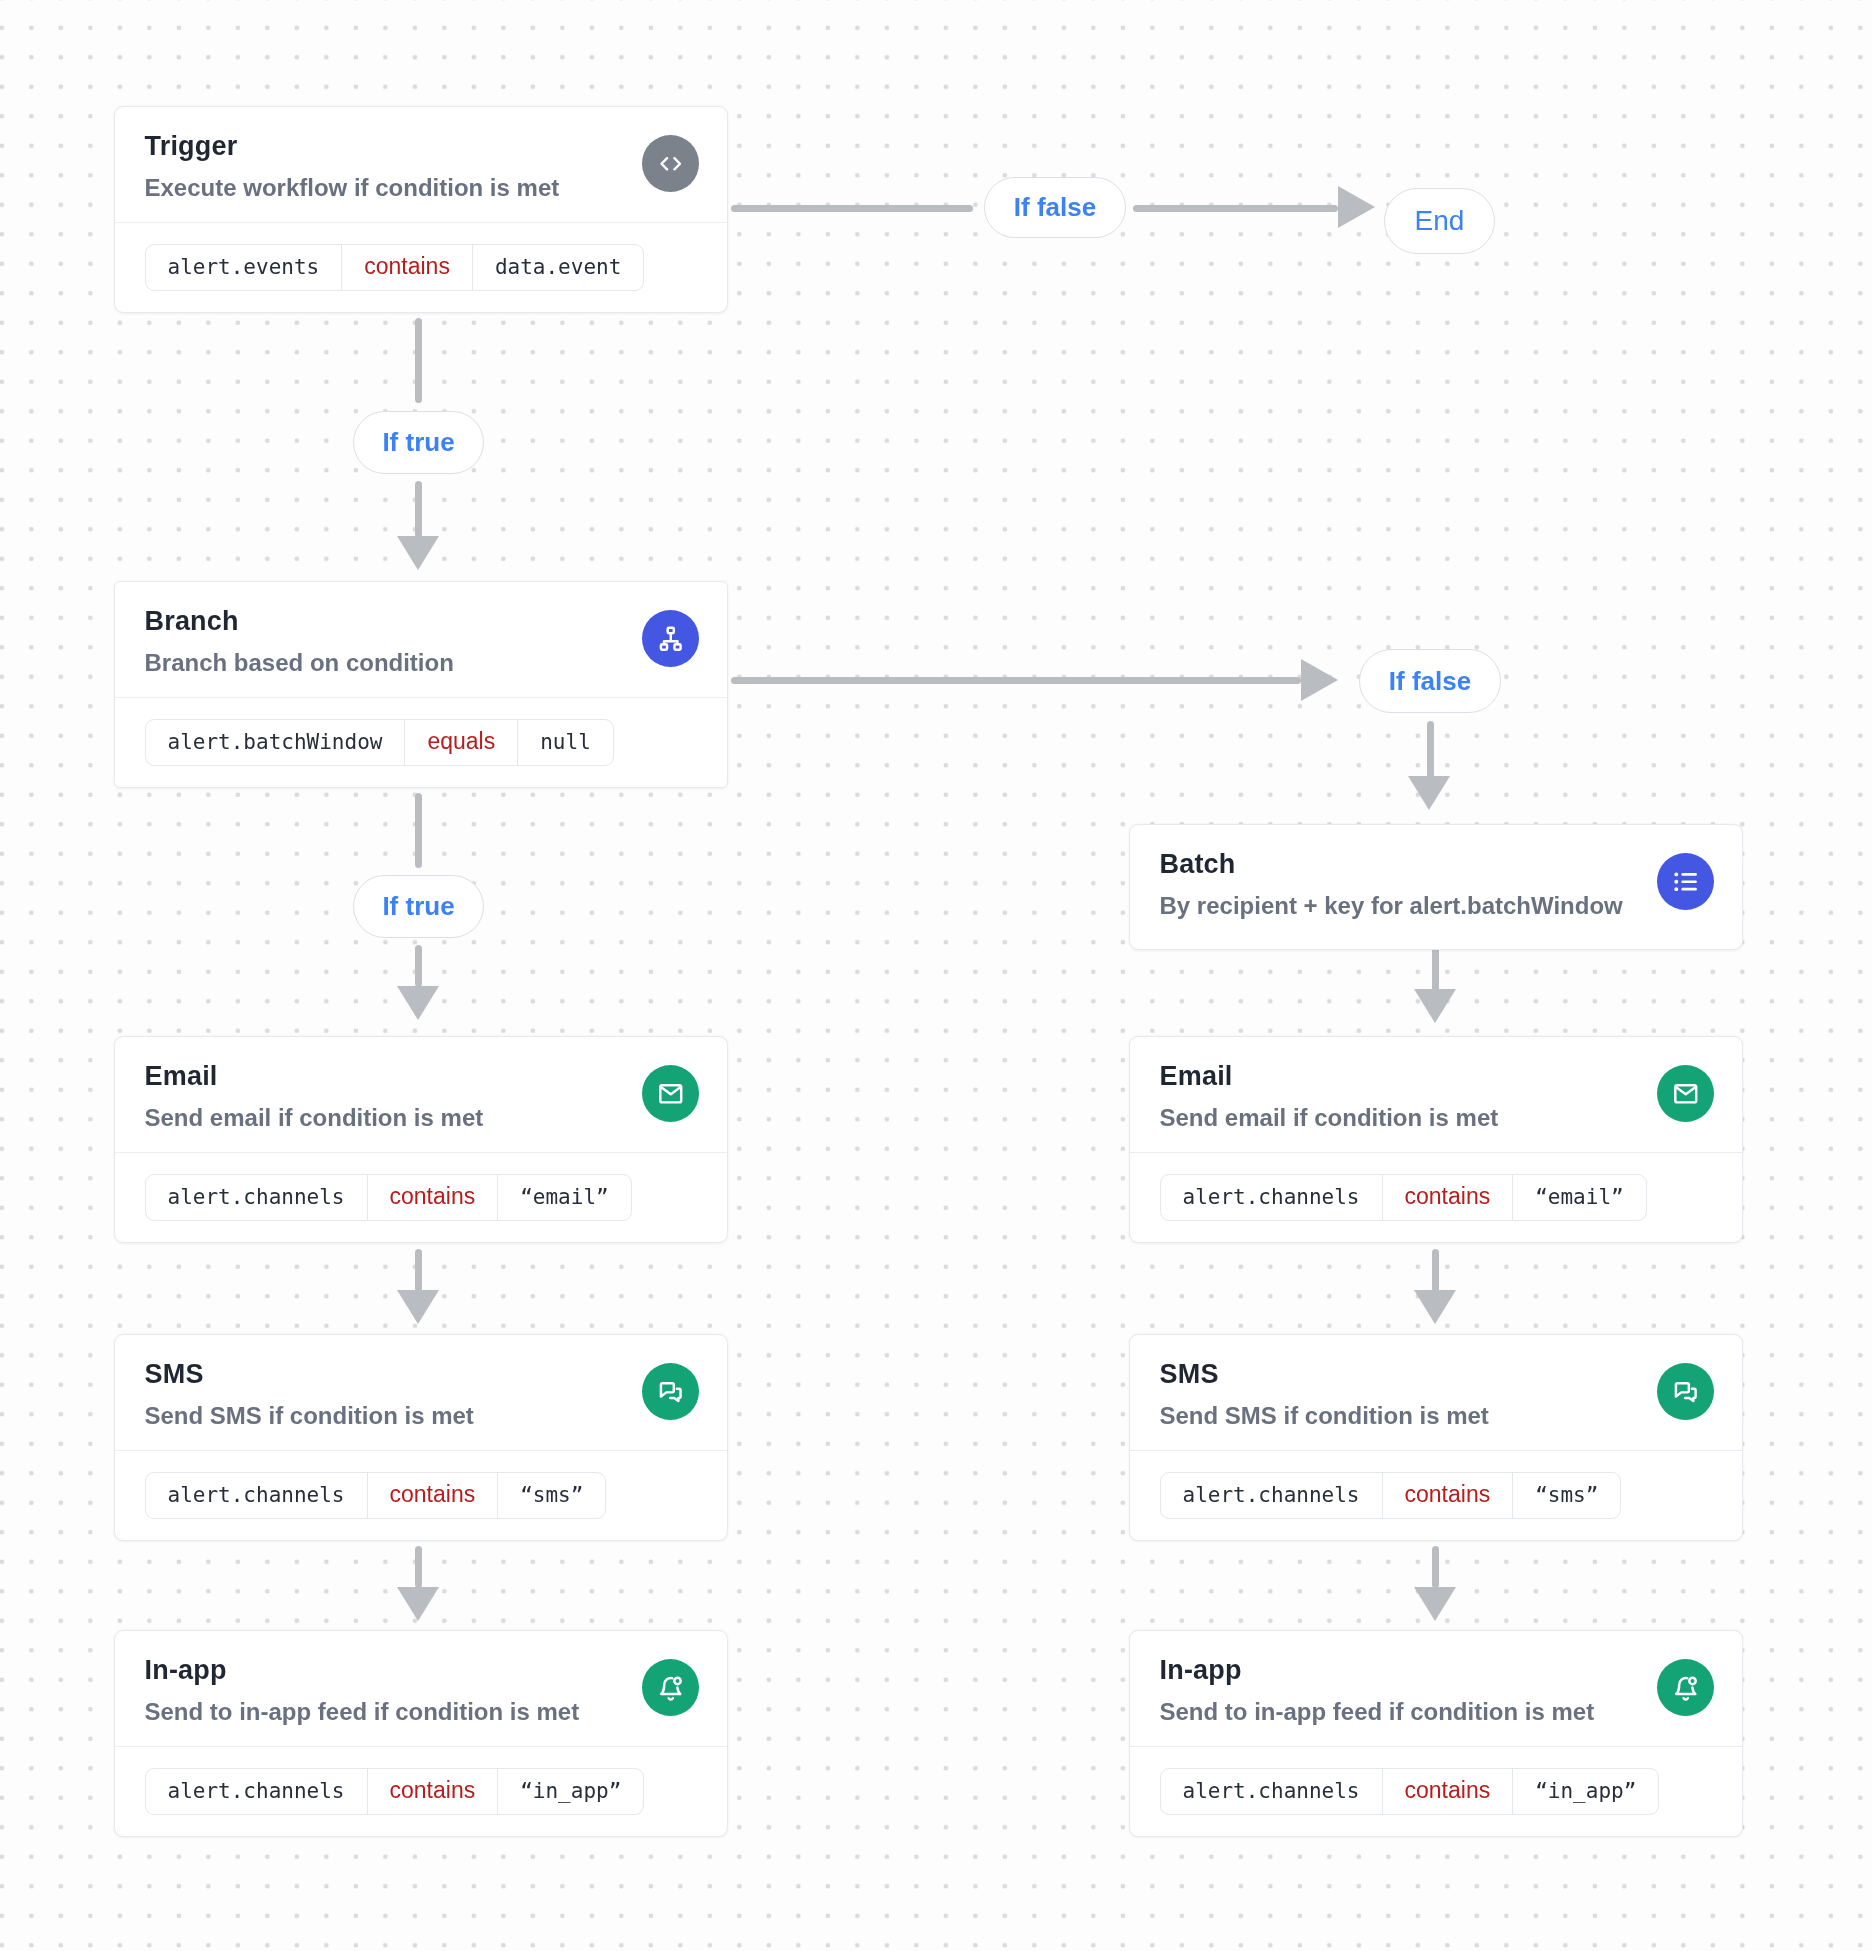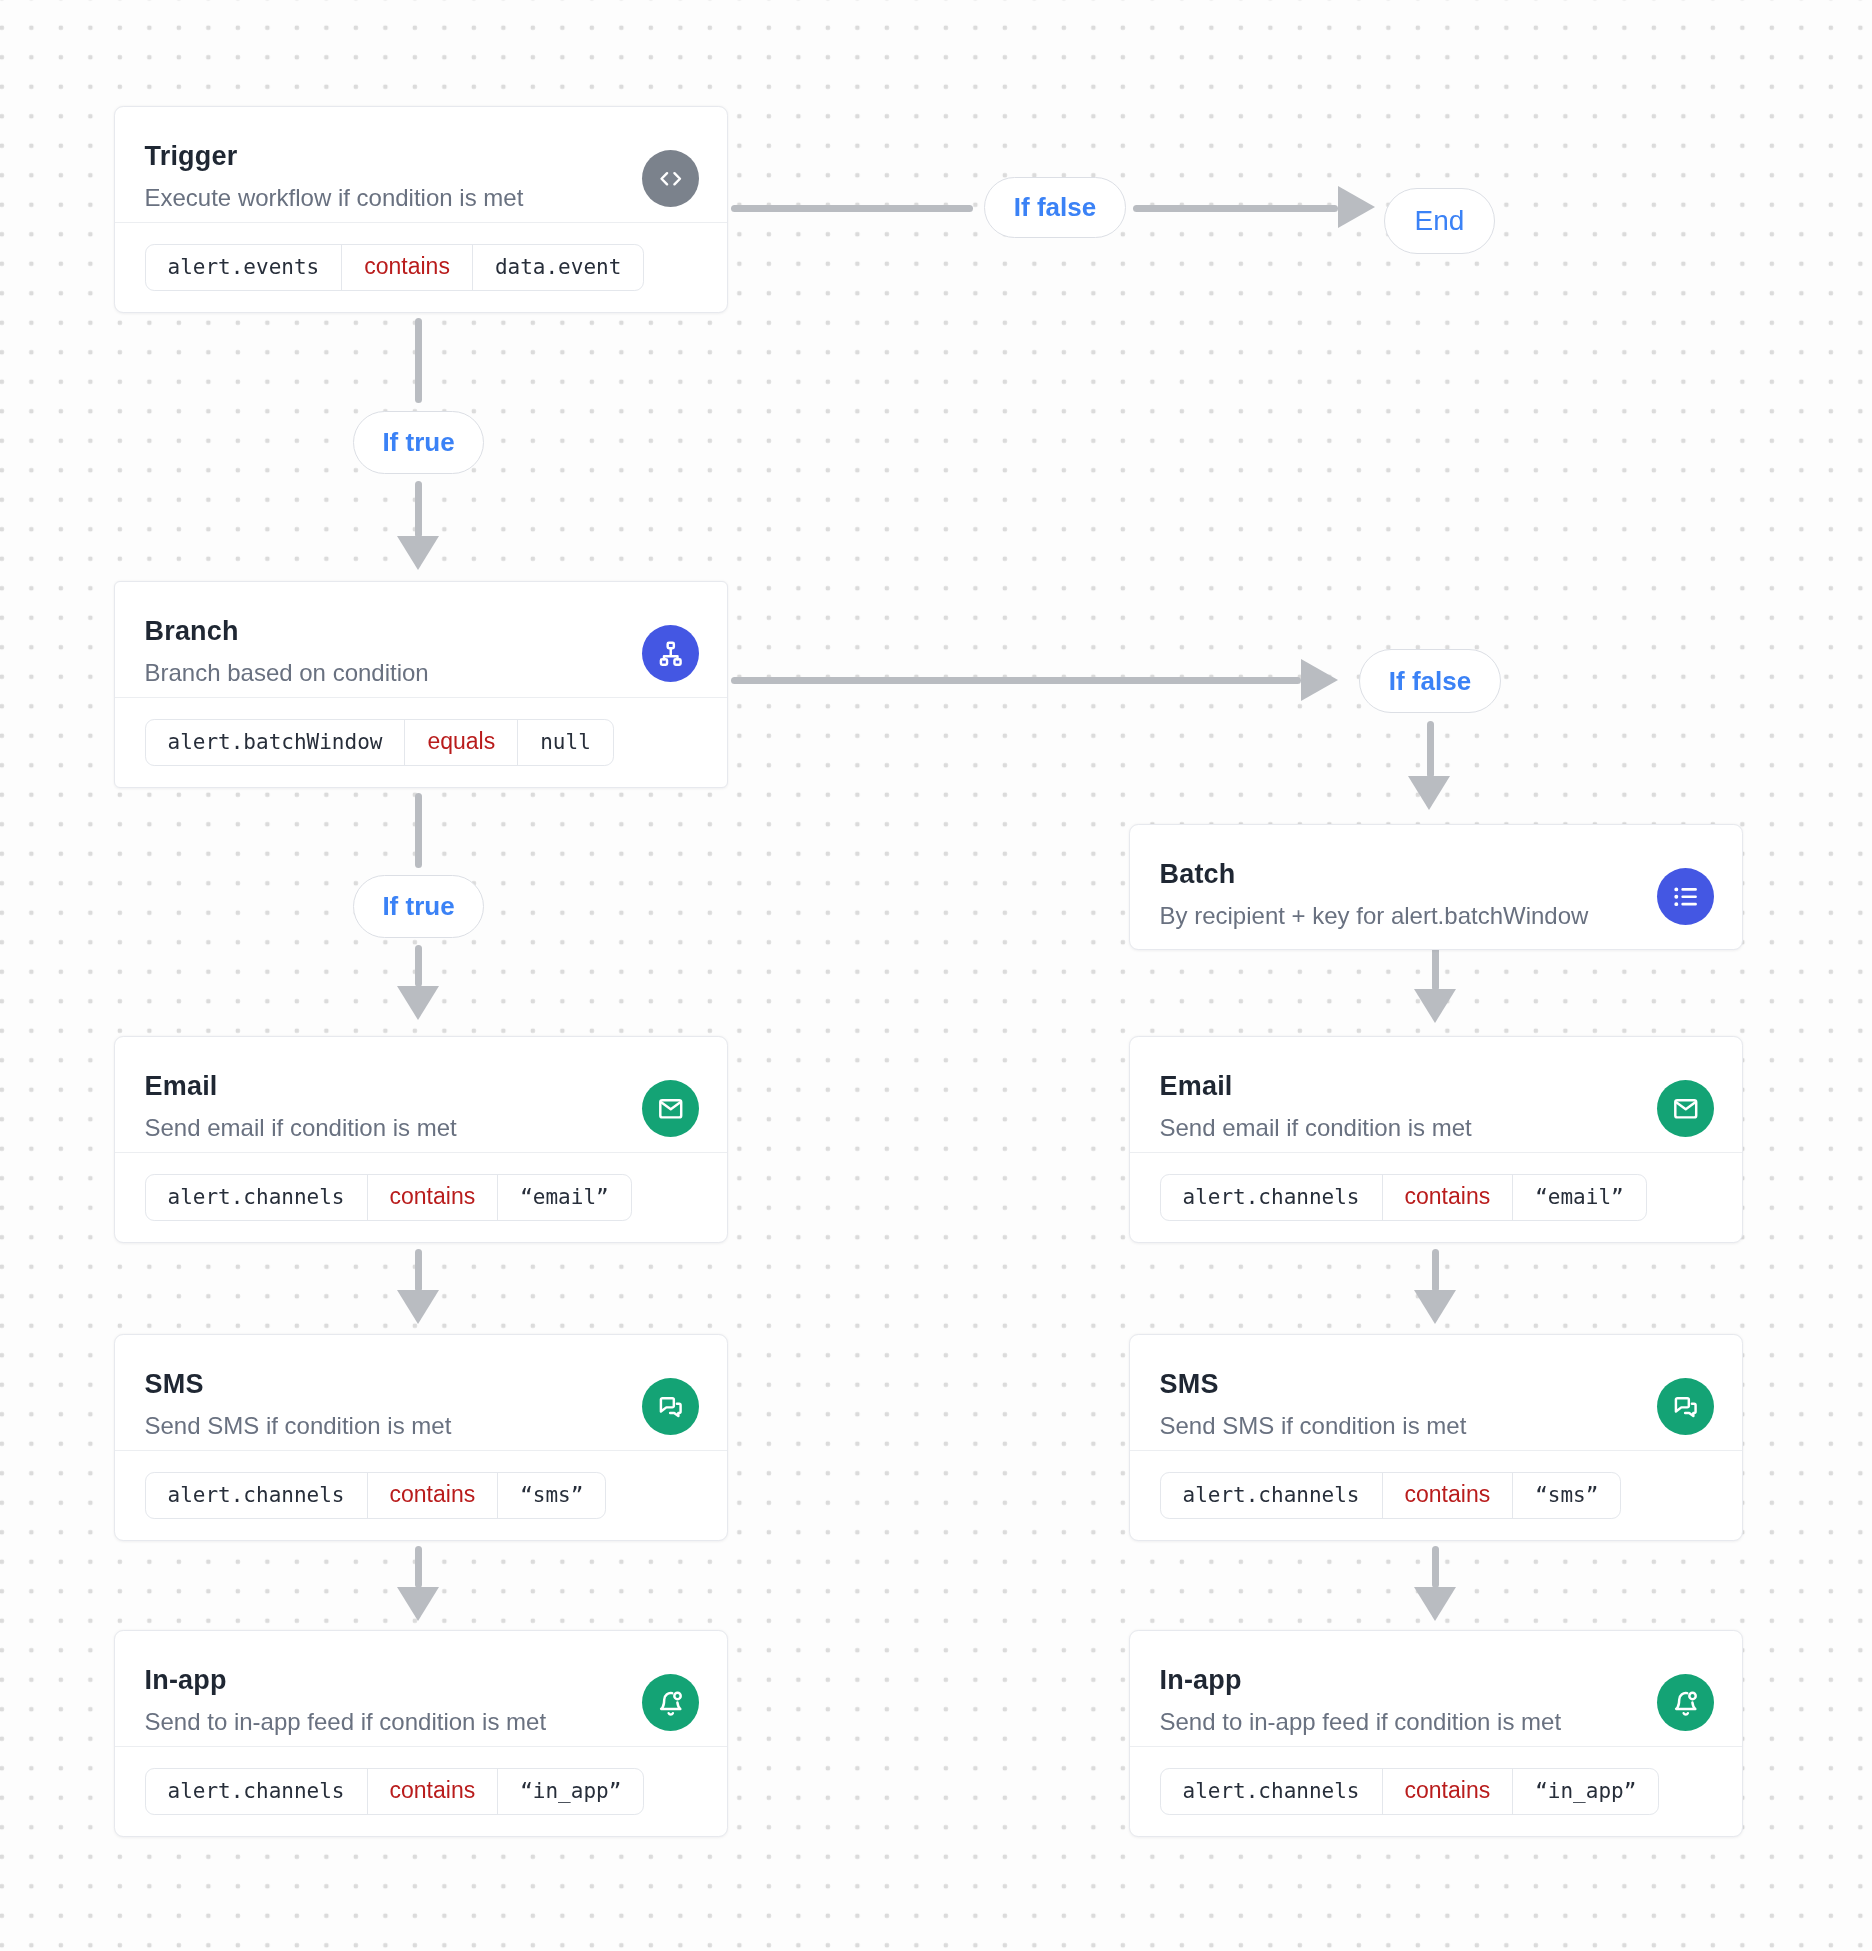--- a/index.html
+++ b/index.html
@@ -25,30 +25,30 @@
     border-radius:9.2px;
     box-shadow:0 0.9px 2.8px rgba(16,24,40,.06);
     box-sizing:border-box;
   }
   .node-header{
     height:115px;
     box-sizing:border-box;
     padding:25px 28px 0 29.5px;
     display:flex;
     justify-content:space-between;
-    align-items:center;
+    align-items:flex-start;
     gap:22px;
   }
   .node-title{
     font-size:27px;font-weight:700;color:#1f2733;
     line-height:29.5px;letter-spacing:0.2px;
   }
   .node-subtitle{
     margin-top:12px;
-    font-size:24px;font-weight:400;color:#697180;
+    font-size:24px;font-weight:700;color:#697180;
     line-height:28px;
   }
   .icon-circle{
     width:57px;height:57px;border-radius:50%;
     display:flex;align-items:center;justify-content:center;
     flex:0 0 auto;margin-top:2.8px;
   }
   .icon-gray{background:#7b828c;}
   .icon-blue{background:#4457e3;}
   .icon-green{background:#14a375;}

